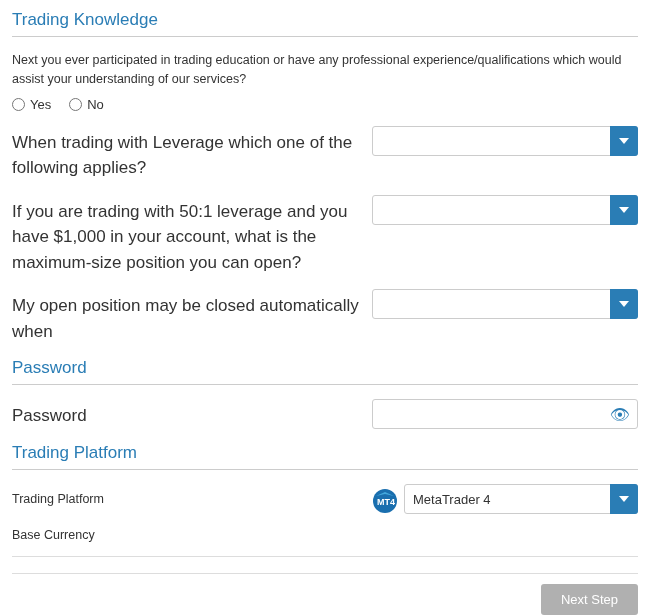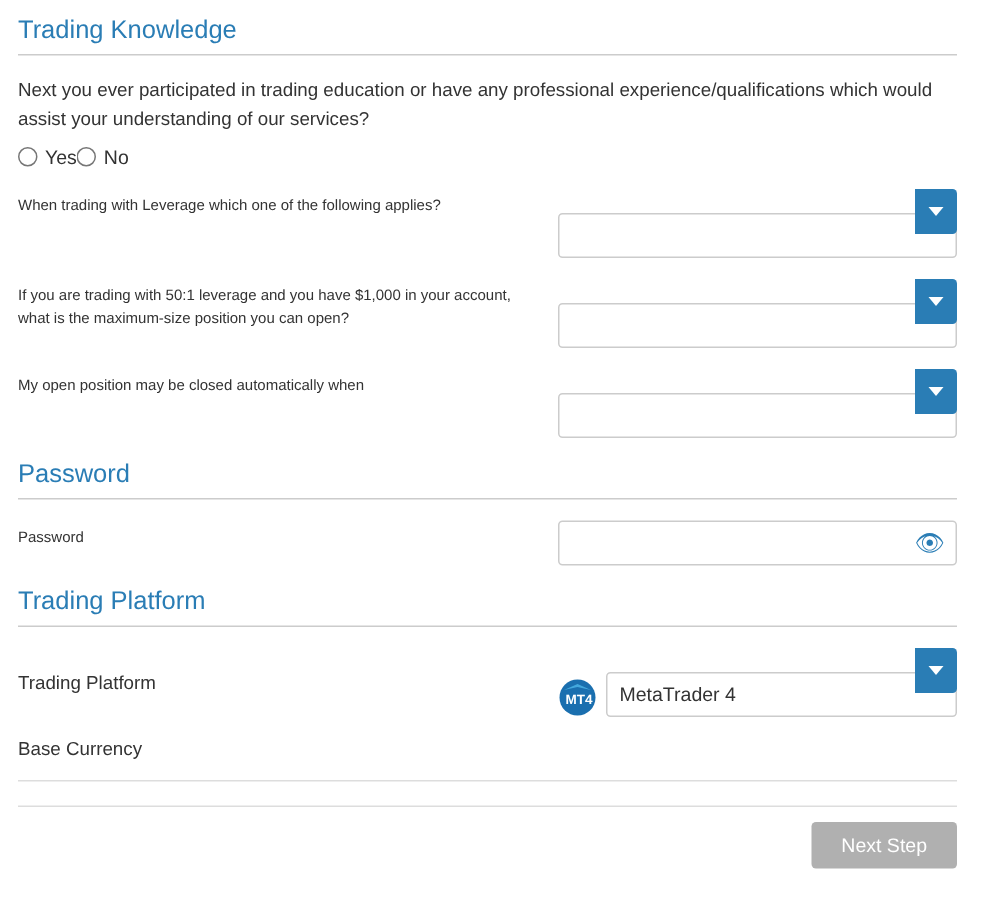--- a/index.html
+++ b/index.html
@@ -23,42 +23,42 @@
       margin-bottom: 14px;
     }
     .question-text {
       font-size: 12.5px;
       color: #333;
       line-height: 1.5;
       margin-bottom: 8px;
     }
     .radio-group {
       display: flex;
-      gap: 0;
+      gap: 18px;
       margin-bottom: 14px;
     }
     .radio-label {
       display: flex;
       align-items: center;
       gap: 5px;
       font-size: 13px;
       cursor: pointer;
     }
     .radio-label input[type="radio"] {
       margin: 0;
       cursor: pointer;
     }
     .form-row {
       display: flex;
       align-items: flex-start;
       margin-bottom: 14px;
     }
     .form-label {
       flex: 0 0 360px;
-      font-size: 10px;
+      font-size: 17px;
       color: #333;
       line-height: 1.5;
       padding-top: 4px;
       padding-right: 10px;
     }
     .form-control-wrap {
       flex: 1;
       position: relative;
     }
     select.form-select {
@@ -66,21 +66,20 @@
       padding: 5px 28px 5px 8px;
       border: 1px solid #ccc;
       border-radius: 3px;
       font-size: 13px;
       color: #333;
       background: #fff;
       appearance: none;
       -webkit-appearance: none;
       cursor: pointer;
       height: 30px;
-      margin-top: 16px;
     }
     .select-arrow {
       position: absolute;
       right: 0;
       top: 0;
       width: 28px;
       height: 30px;
       background: #2a7db5;
       display: flex;
       align-items: center;

